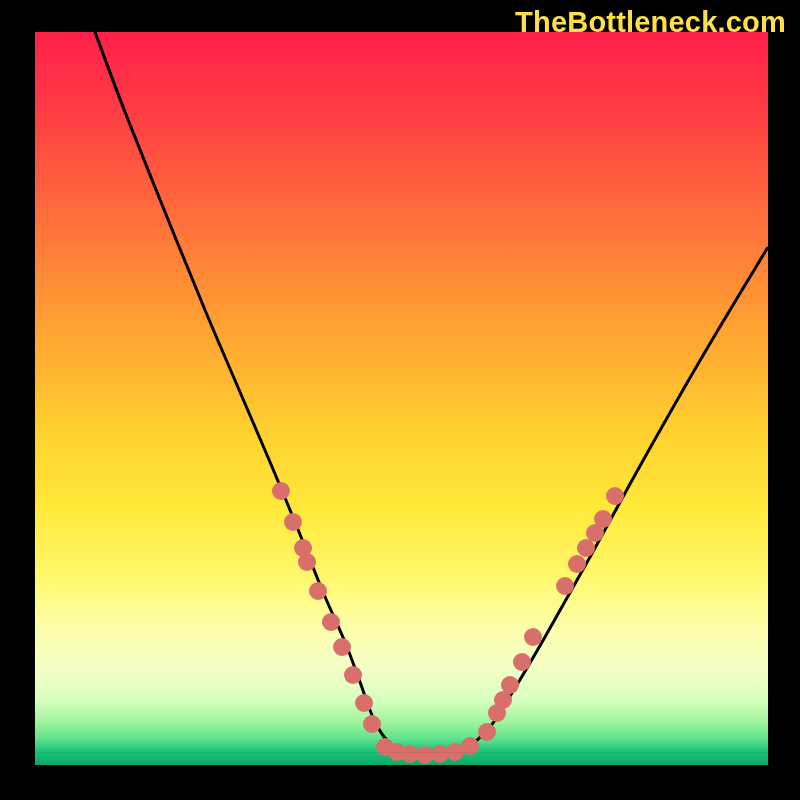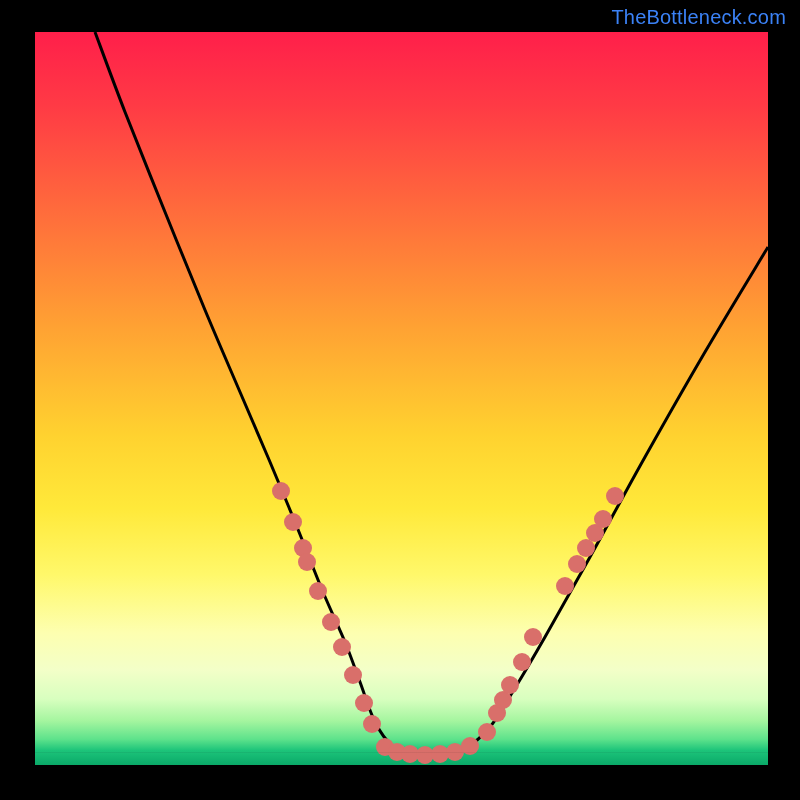--- a/index.html
+++ b/index.html
@@ -58,23 +58,23 @@
         rgba(0,0,0,0) 60%,
         rgba(0,0,0,0.25) 61%,
         rgba(0,0,0,0) 63%
       );
     pointer-events: none;
   }
   .watermark {
     position: absolute;
     top: 6px;
     right: 14px;
-    color: #3b82f6;
-    font-size: 20px;
-    font-weight: 400;
+    color: #fde047;
+    font-size: 29px;
+    font-weight: 700;
     letter-spacing: 0.2px;
   }
   svg.curve {
     position: absolute;
     left: 0; top: 0;
     width: 733px; height: 733px;
     overflow: visible;
     pointer-events: none;
   }
   .curve path {

